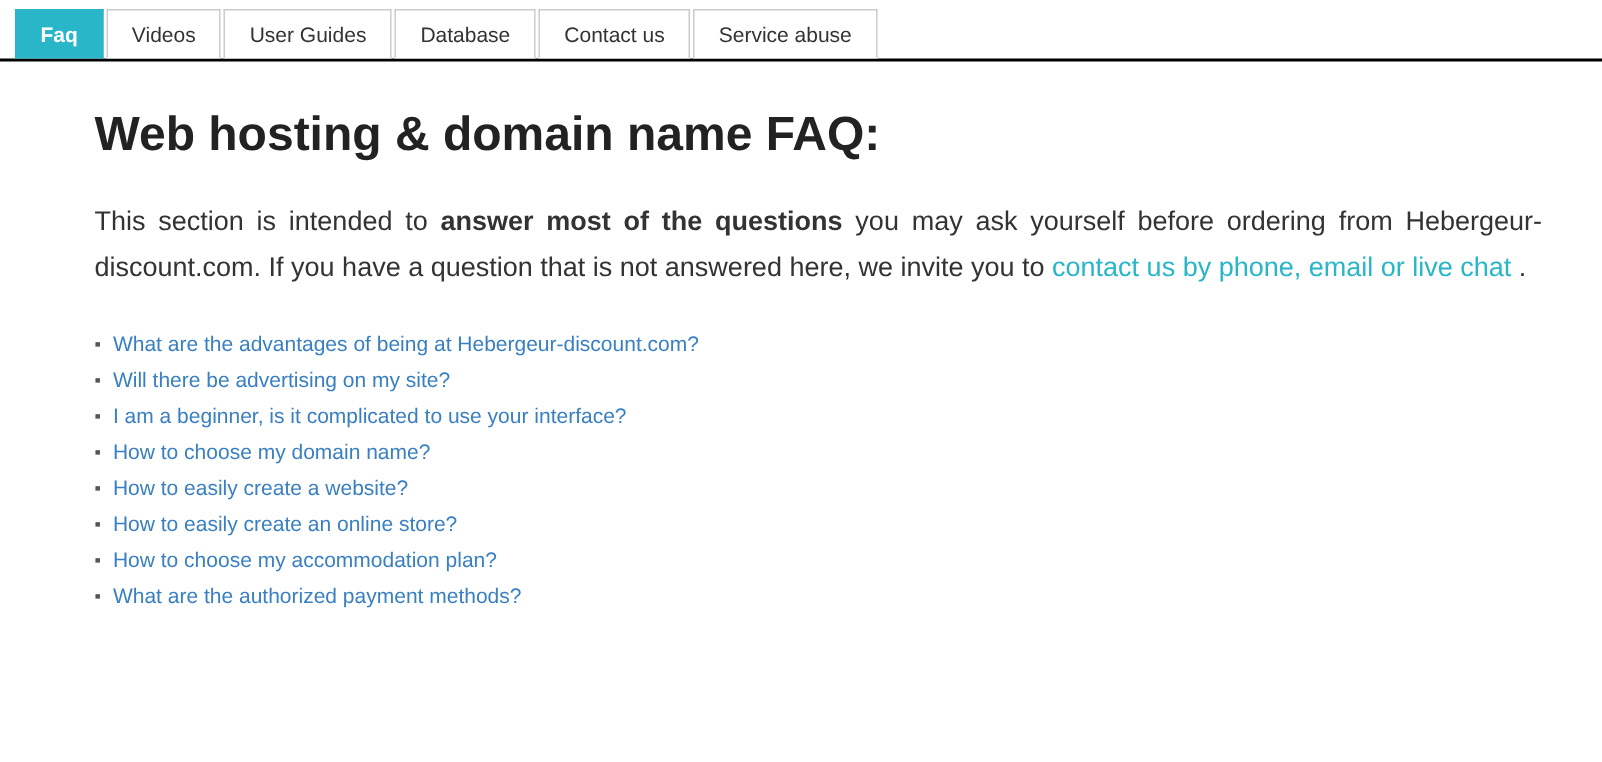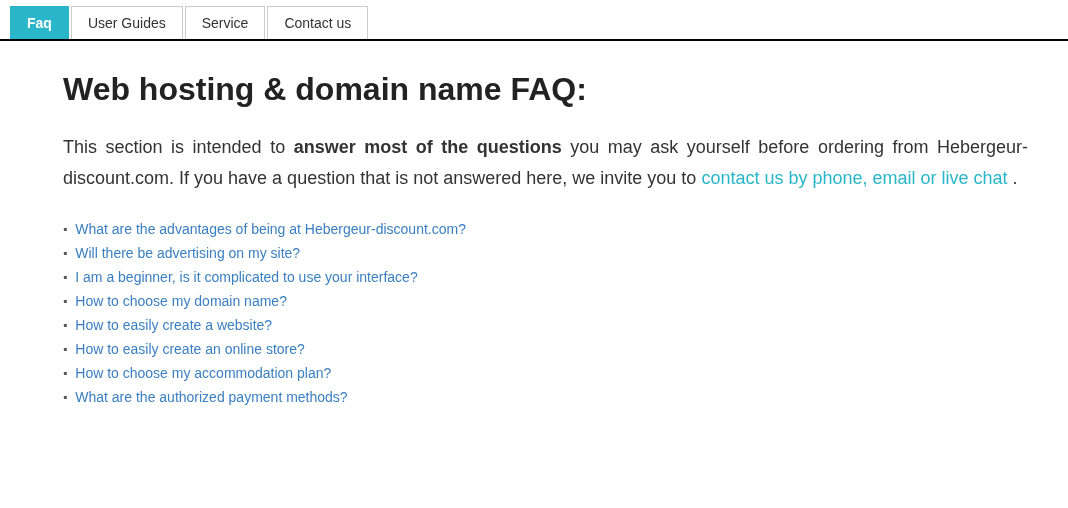--- a/index.html
+++ b/index.html
@@ -80,23 +80,25 @@
       color: #3a7fc1;
       text-decoration: none;
       font-size: 14px;
     }
   </style>
 </head>
 <body>
 
 <nav class="nav-tabs">
   <a class="nav-tab active">Faq</a>
+  <a class="nav-tab">Videos</a>
   <a class="nav-tab">User Guides</a>
-  <a class="nav-tab">Service</a>
+  <a class="nav-tab">Database</a>
   <a class="nav-tab">Contact us</a>
+  <a class="nav-tab">Service abuse</a>
 </nav>
 
 <div class="content">
   <h1 class="page-title">Web hosting &amp; domain name FAQ:</h1>
 
   <p class="intro-text">
     <span>This section is intended to </span><strong>answer most of the questions</strong><span> you may ask yourself before ordering from Hebergeur-discount.com. If you have a question that is not answered here, we invite you to </span><a href="#">contact us by phone, email or live chat</a><span> .</span>
   </p>
 
   <ul class="faq-list">

